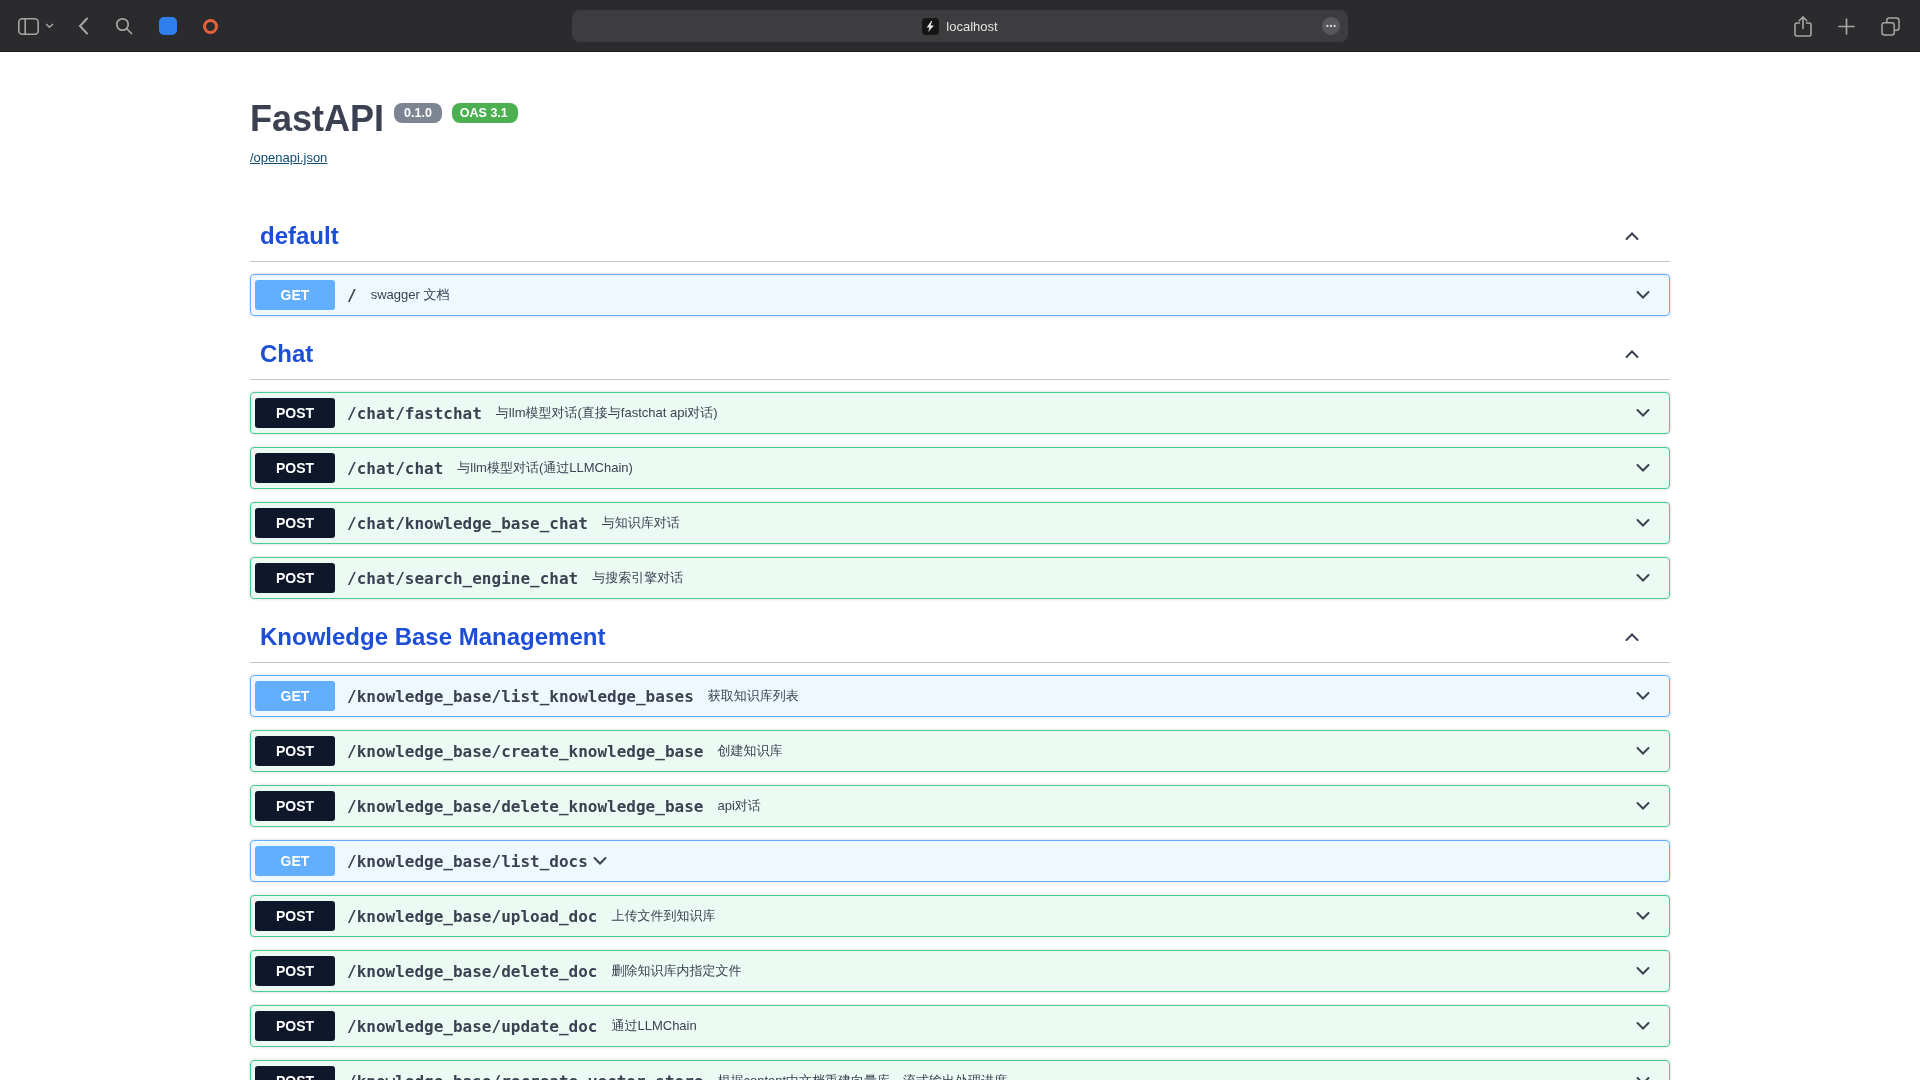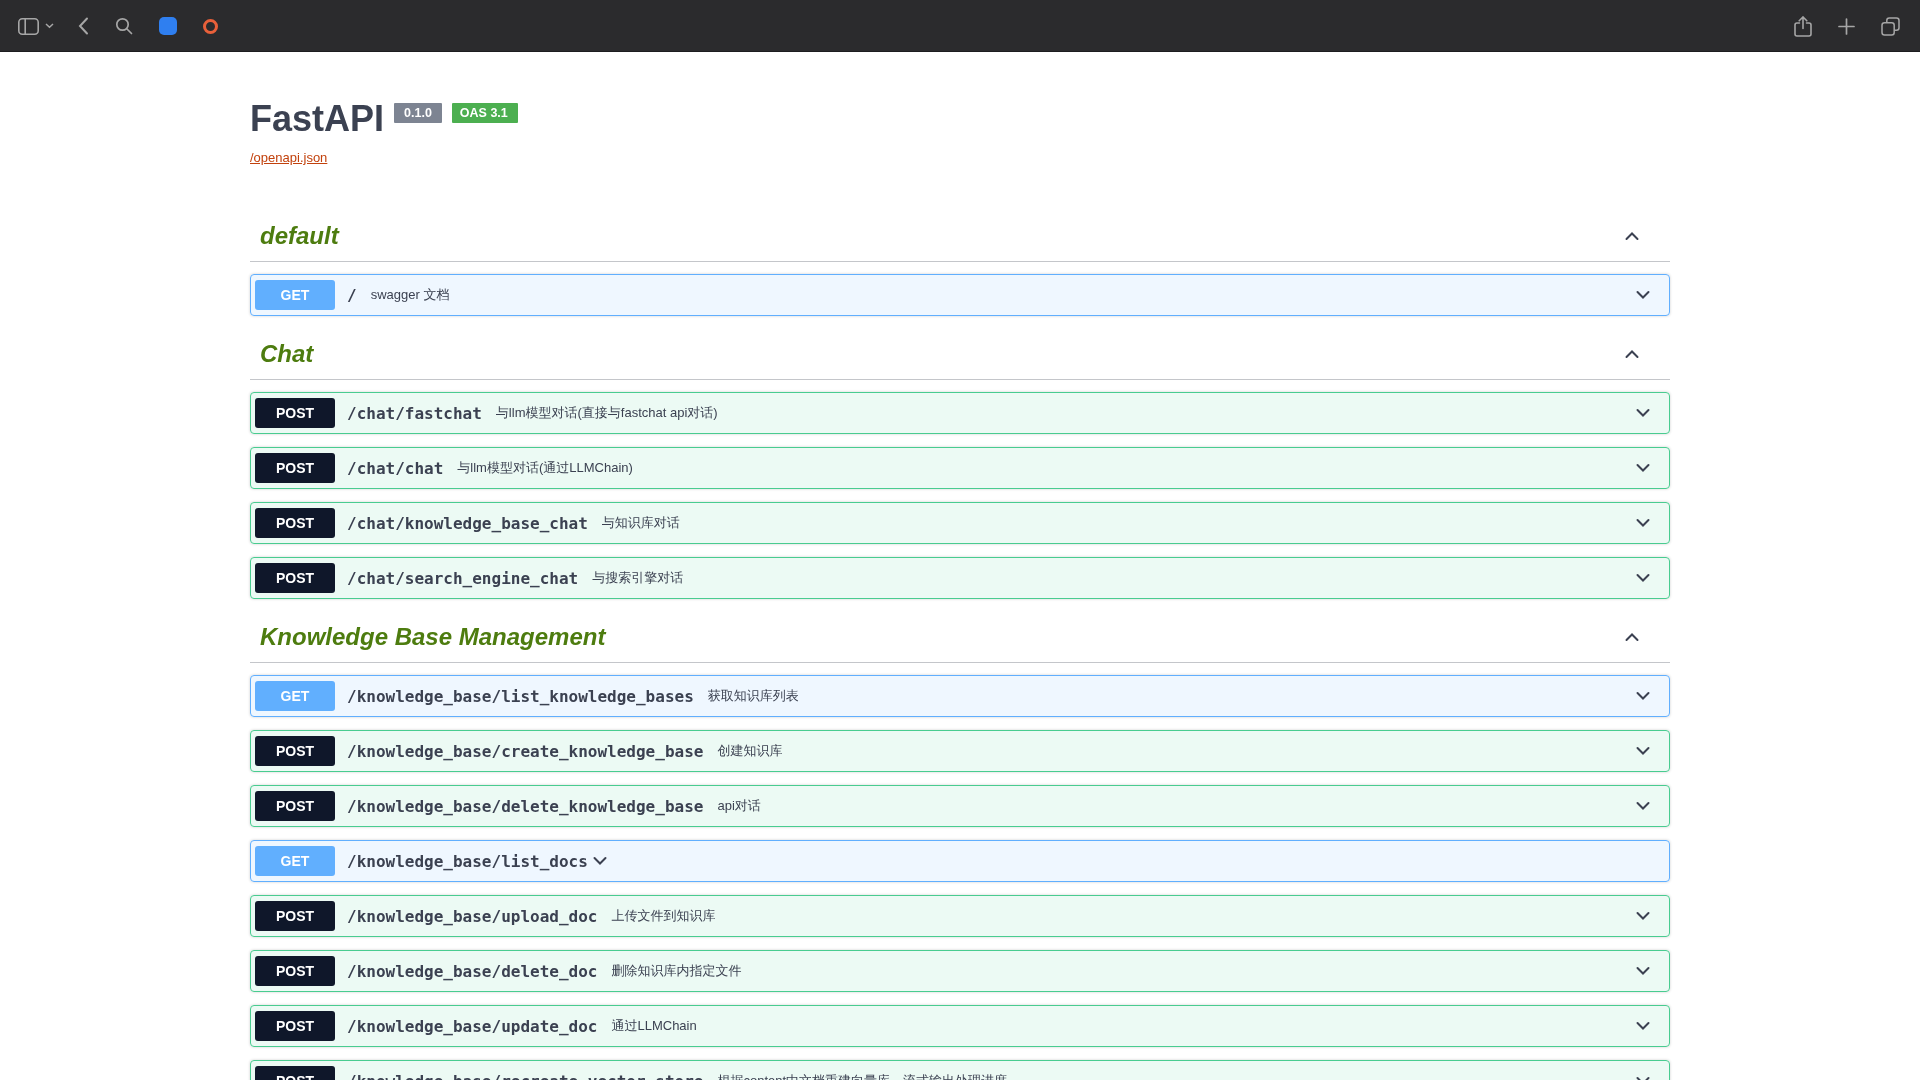--- a/index.html
+++ b/index.html
@@ -66,41 +66,41 @@
 
   .info { margin-bottom: 45px; }
   .api-title {
     display: flex; align-items: center;
     font-size: 36px; line-height: 42px; font-weight: 700; color: #3b4151;
     margin-bottom: 8px;
     text-align: center;
   }
   .badge {
     color: #ffffff; font-size: 12.5px; font-weight: 700;
-    padding: 4px 10px; border-radius: 1px;
+    padding: 4px 10px; border-radius: 8px;
     position: relative; top: -6px; margin-left: 10px;
     line-height: 1;
   }
   .badge.ver { background: #7d8492; }
   .badge.oas { background: #4caf50; padding-left: 8px; }
   .spec-link {
     display: inline-block;
-    color: #c2410c; font-size: 13px; text-decoration: underline;
+    color: #0c4a6e; font-size: 13px; text-decoration: underline;
     cursor: pointer;
   }
 
   .tag-section { margin-bottom: 0; }
   .opblock-tag {
     display: flex; align-items: center; justify-content: space-between;
     padding: 9px 26px 9px 10px;
     border-bottom: 1px solid rgba(59,65,81,.3);
     margin-bottom: 12px;
     cursor: pointer;
   }
-  .tag-name { font-size: 24px; line-height: 32px; font-weight: 700; color: #4d7c0f; font-style: italic; }
+  .tag-name { font-size: 24px; line-height: 32px; font-weight: 700; color: #1d4ed8; }
   .chev-btn {
     background: none; border: none; cursor: pointer;
     display: inline-flex; align-items: center; padding: 2px;
   }
 
   .opblock {
     display: flex; align-items: center;
     height: 42px;
     border-radius: 4px;
     border: 1px solid;
@@ -158,20 +158,35 @@
       </svg>
     </span>
     <span class="tb-icon">
       <span class="ext-blue"></span>
     </span>
     <span class="tb-icon">
       <span class="ext-orange"></span>
     </span>
   </div>
 
+  <div class="addressbar">
+    <span class="favicon">
+      <svg width="11" height="11" viewBox="0 0 16 16">
+        <path d="M9 0L2.5 9.5h4l-2 6.5L13 6.5H8.2L10.5 0z" fill="#e8e8e8"></path>
+      </svg>
+    </span>
+    <span class="url">localhost</span>
+    <span class="addr-more">
+      <svg width="10" height="4" viewBox="0 0 10 4" fill="#d6d6d6">
+        <circle cx="1.4" cy="2" r="1.15"></circle>
+          <circle cx="5" cy="2" r="1.15"></circle>
+          <circle cx="8.6" cy="2" r="1.15"></circle>
+      </svg>
+    </span>
+  </div>
 
   <div class="tb-right">
     <span class="tb-icon">
       <svg width="18" height="21" viewBox="0 0 18 21" fill="none" stroke="currentColor" stroke-width="1.6" stroke-linecap="round">
         <path d="M5.5 7H3a2 2 0 0 0-2 2v9a2 2 0 0 0 2 2h12a2 2 0 0 0 2-2V9a2 2 0 0 0-2-2h-2.5"></path>
         <line x1="9" y1="1.5" x2="9" y2="12.5"></line>
         <path d="M5.2 4.8L9 1l3.8 3.8"></path>
       </svg>
     </span>
     <span class="tb-icon">

